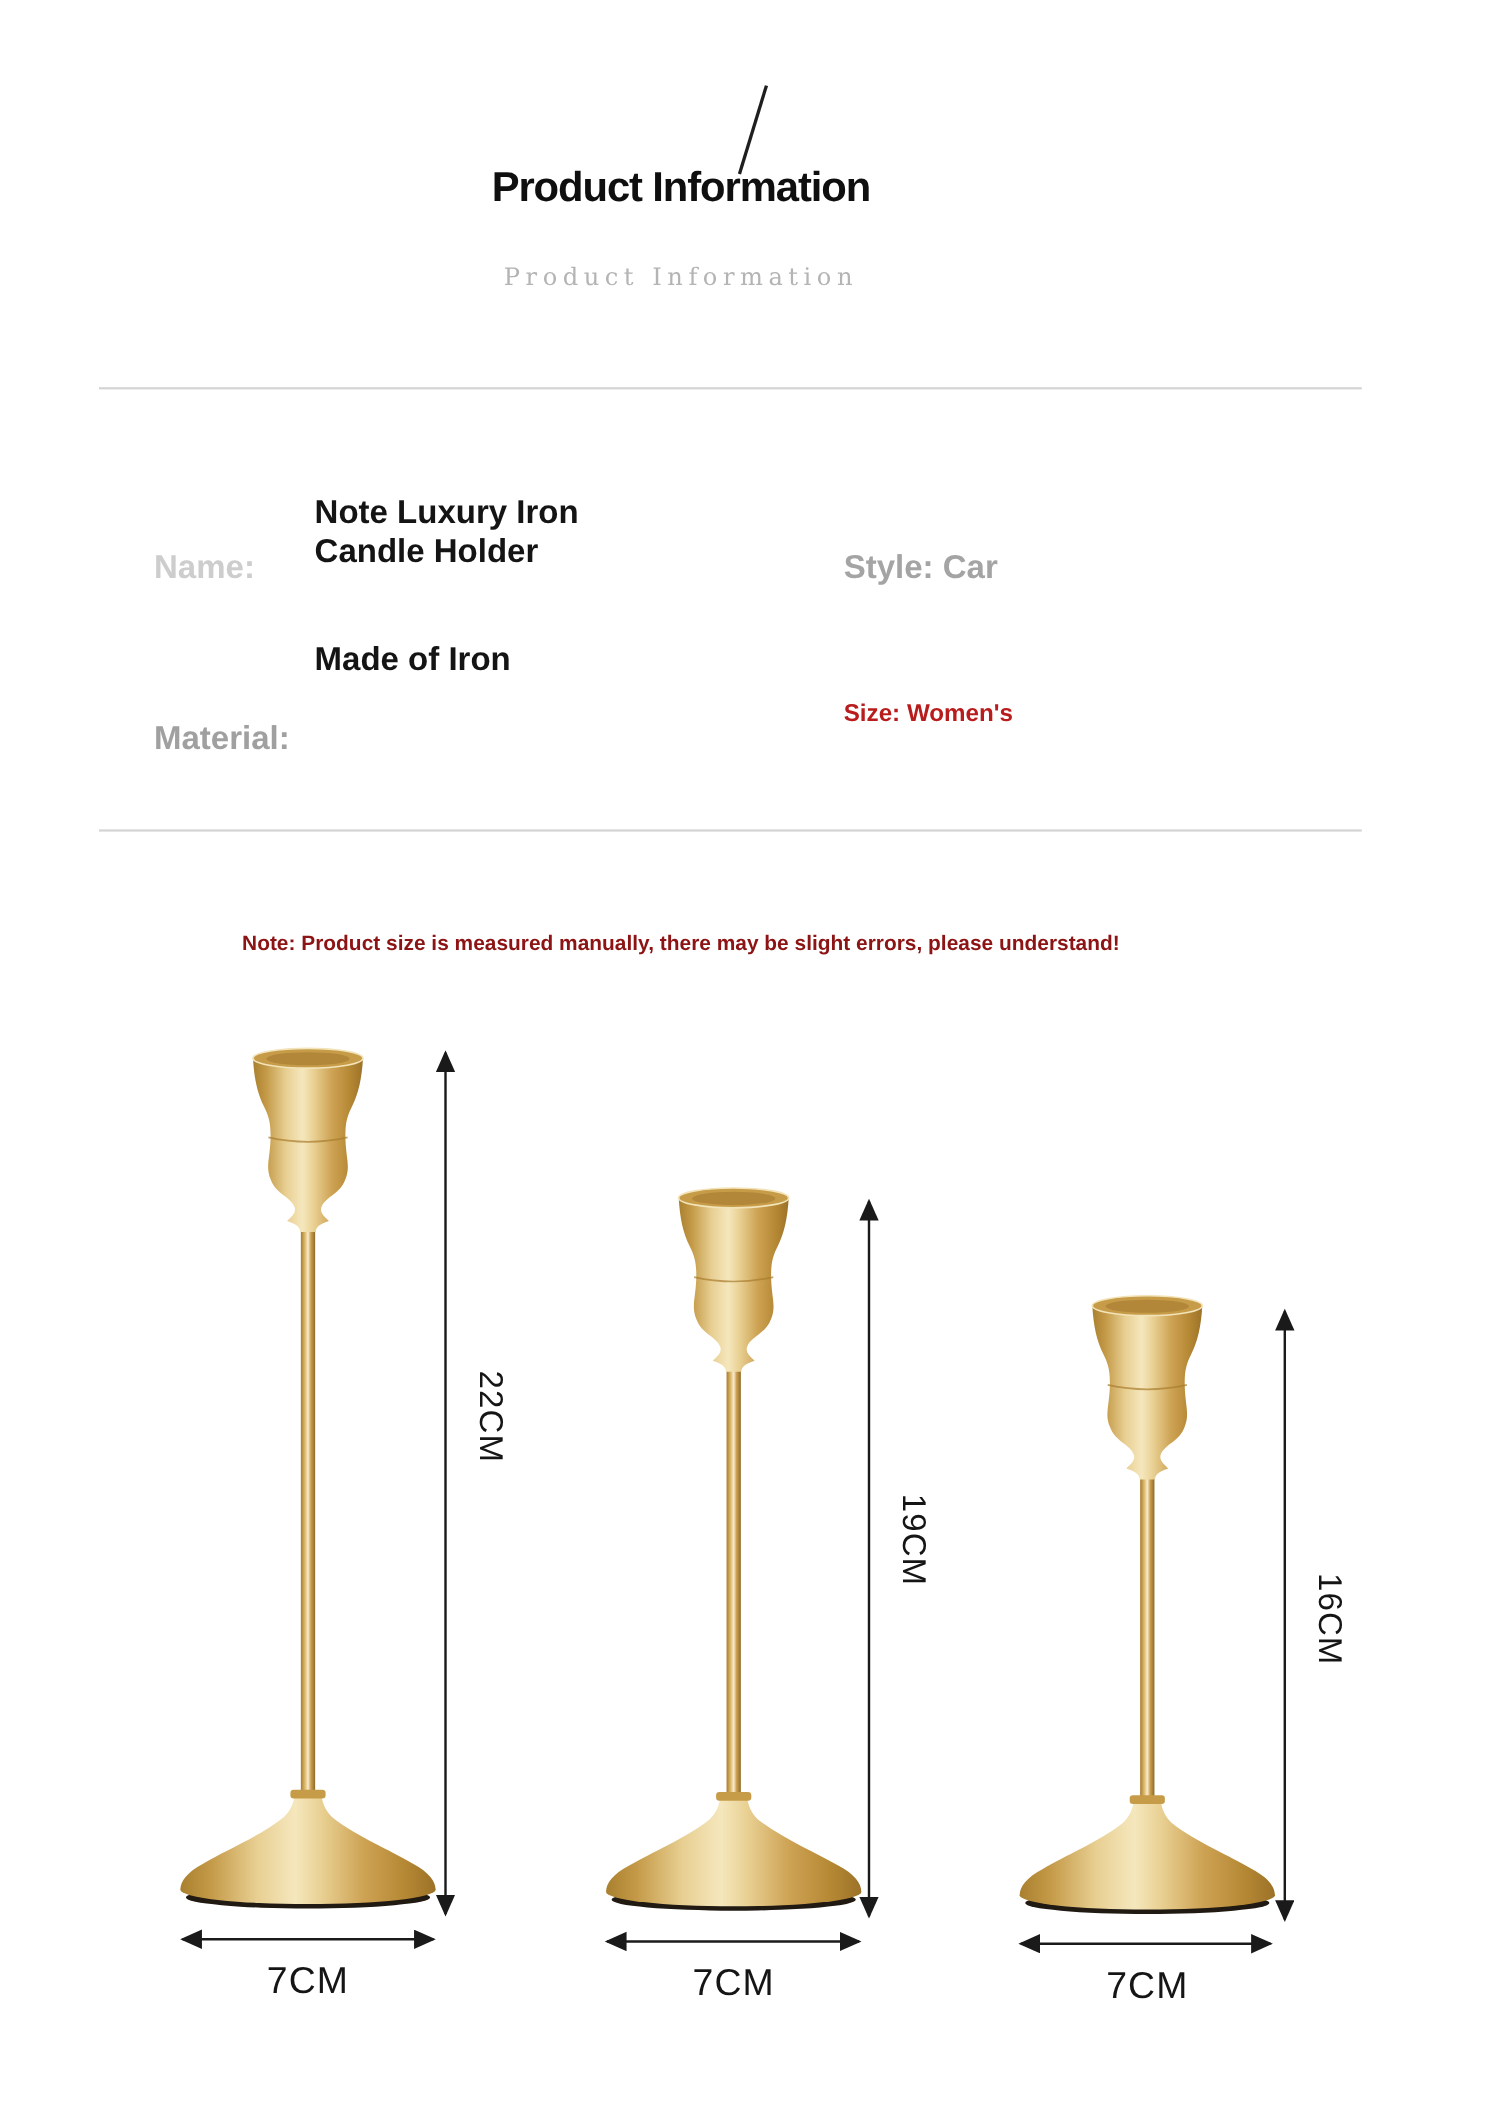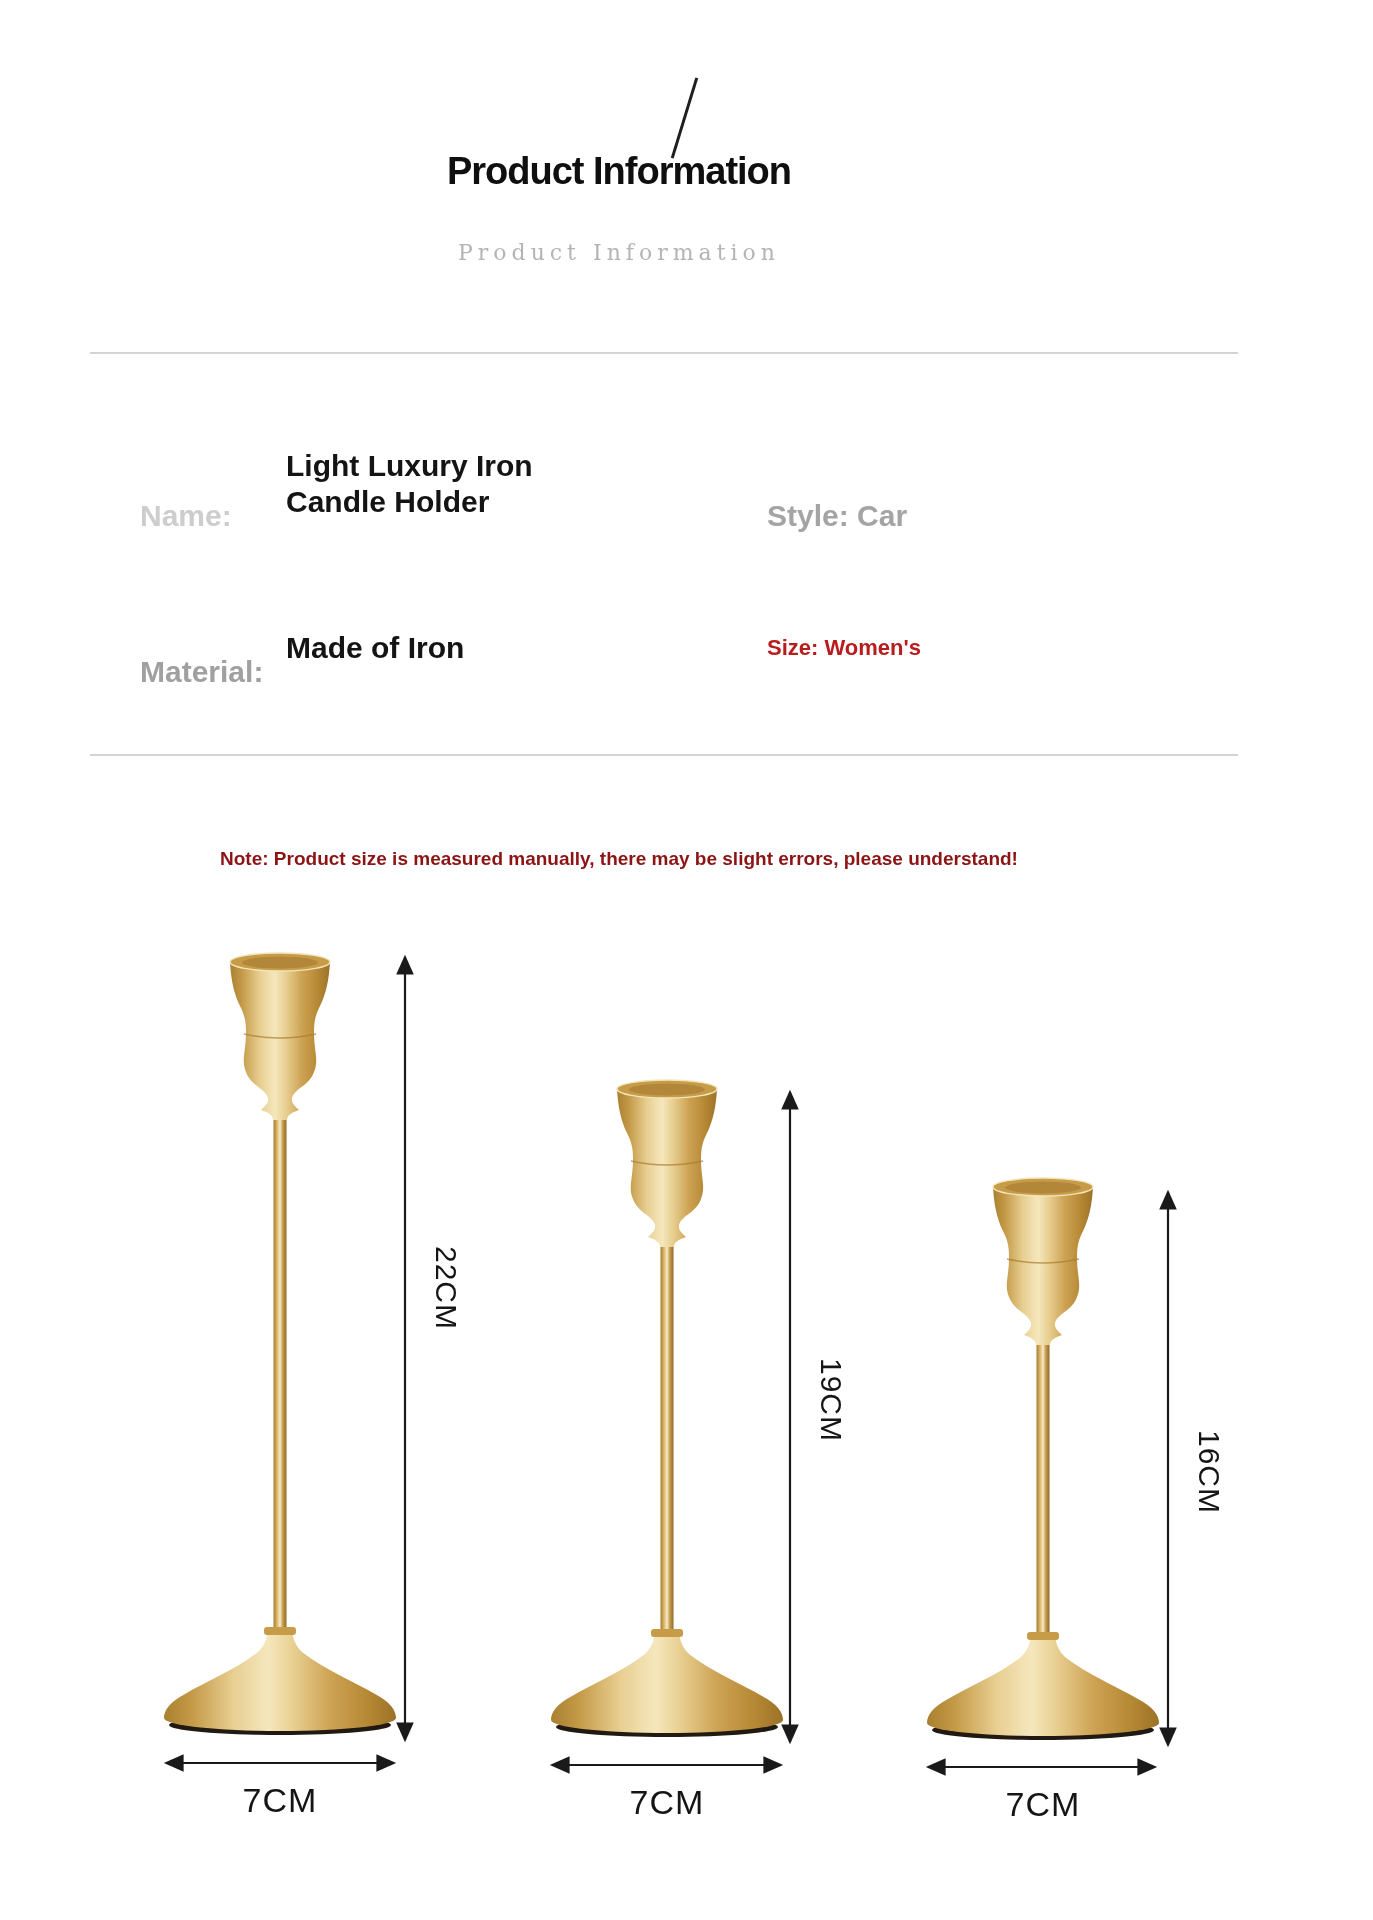--- a/index.html
+++ b/index.html
@@ -34,21 +34,21 @@
 
   
   .info-label{font-weight:bold;font-size:30px;line-height:34px;margin-top:43px;}
   .info-value{font-weight:bold;font-size:30px;line-height:36px;color:#141414;}
   .info-value span{display:block;}
   #label-name{left:140px;top:456px;color:#cdcdcd;}
   #value-name{left:286px;top:448px;}
   #label-style{left:767px;top:456px;color:#a4a4a4;text-align:right;}
   #value-style{left:905px;top:448px;}
   #label-material{left:140px;top:612px;color:#a0a0a0;}
-  #value-material{left:286px;top:582px;margin-top:48px;}
+  #value-material{left:286px;top:582px;}
   #label-size{left:767px;top:588px;color:#b91c1c;font-size:22px;}
   #value-size{left:905px;top:570px;}
 
   
   #note{
     left:0;right:0;top:848px;text-align:center;
     font-size:19px;font-weight:bold;color:#8c1414;
   }
 
   
@@ -69,21 +69,21 @@
 <div id="page">
 
   <div id="slash" class="abs"></div>
   <div id="title" class="abs">Product Information</div>
   <div id="subtitle" class="abs">Product Information</div>
 
   <div id="divider-top" class="abs divider"></div>
 
   <div id="label-name" class="abs info-label">Name:</div>
   <div id="value-name" class="abs info-value">
-    <span>Light Luxury Iron</span>
+    <span>Note Luxury Iron</span>
     <span>Candle Holder</span>
   </div>
 
   <div id="label-style" class="abs info-label">Style: Car</div>
 
   <div id="label-material" class="abs info-label">Material:</div>
   <div id="value-material" class="abs info-value">
     <span>Made of Iron</span>
   </div>
 

